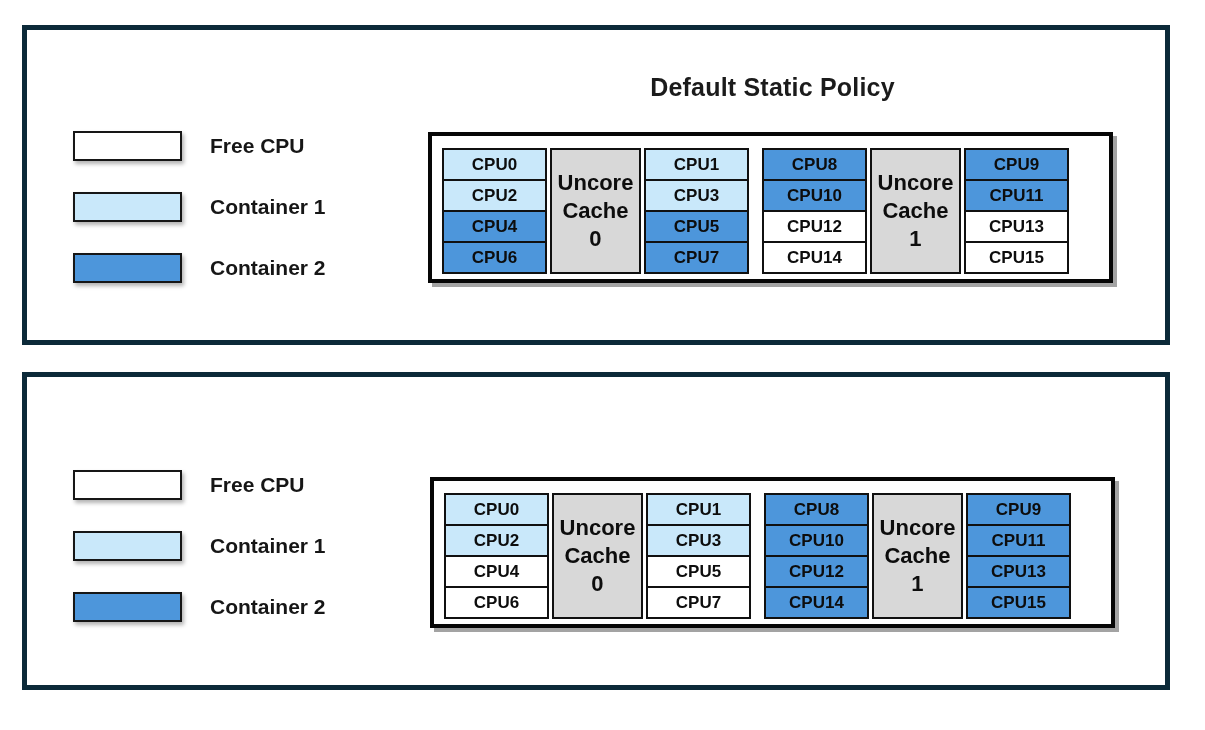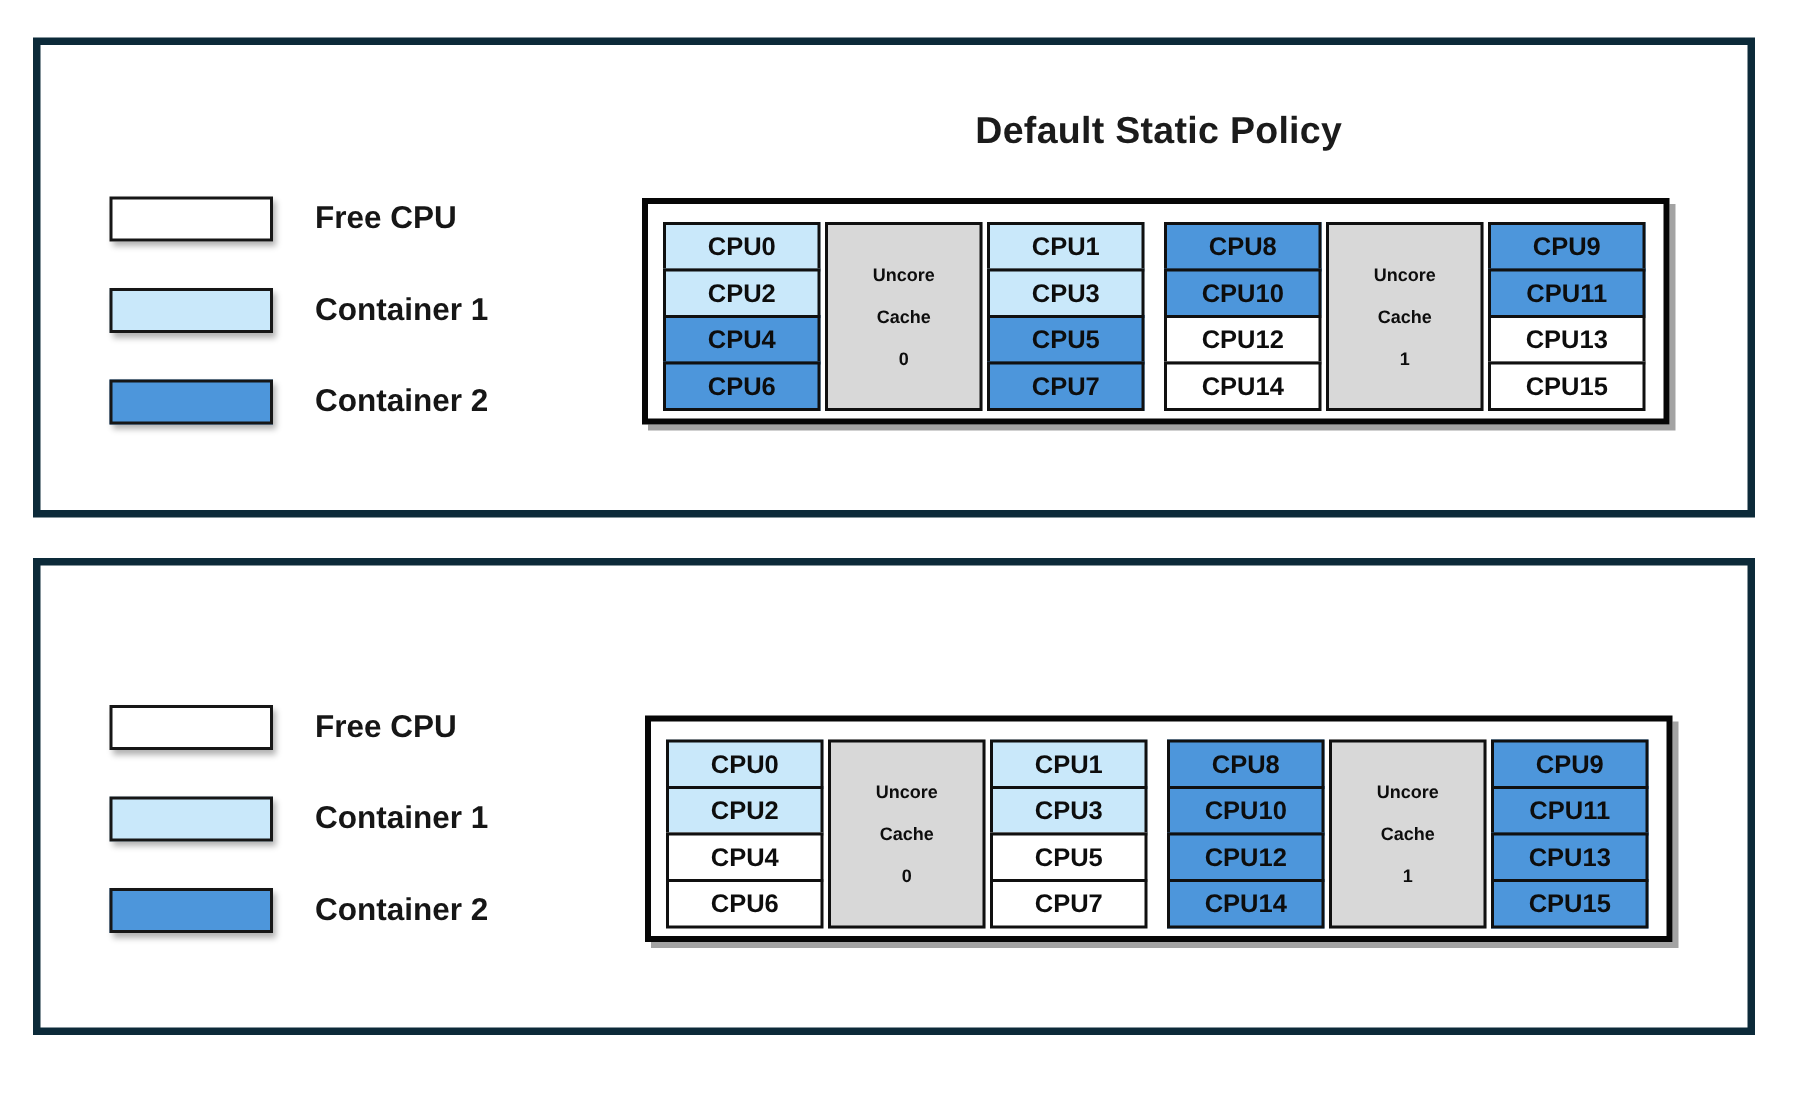--- a/index.html
+++ b/index.html
@@ -43,24 +43,24 @@
   .cache-group { display:flex; gap:3px; align-items:flex-start; }
   .cpu-col { display:flex; flex-direction:column; width:105px; }
   .cpu-cell {
     height:33px; margin-top:-2px; box-sizing:border-box;
     border:2px solid #101010;
     display:flex; align-items:center; justify-content:center;
     font-size:17px; font-weight:700; color:#0d0d0d;
   }
   .cpu-col .cpu-cell:first-child { margin-top:0; }
   .cache-block {
-    width:105px; height:126px; box-sizing:border-box;
+    width:91px; height:126px; box-sizing:border-box;
     border:2px solid #101010;
     display:flex; align-items:center; justify-content:center;
-    text-align:center; font-size:12px; font-weight:700; line-height:28px;
+    text-align:center; font-size:22px; font-weight:700; line-height:28px;
     white-space:pre-line; color:#0d0d0d;
   }
 </style>
 </head>
 <body>
 
 <div class="canvas">
 
   <section class="panel panel-1" style="border-color: rgb(12, 42, 57);">
     <h2 class="title">Default Static Policy</h2>

